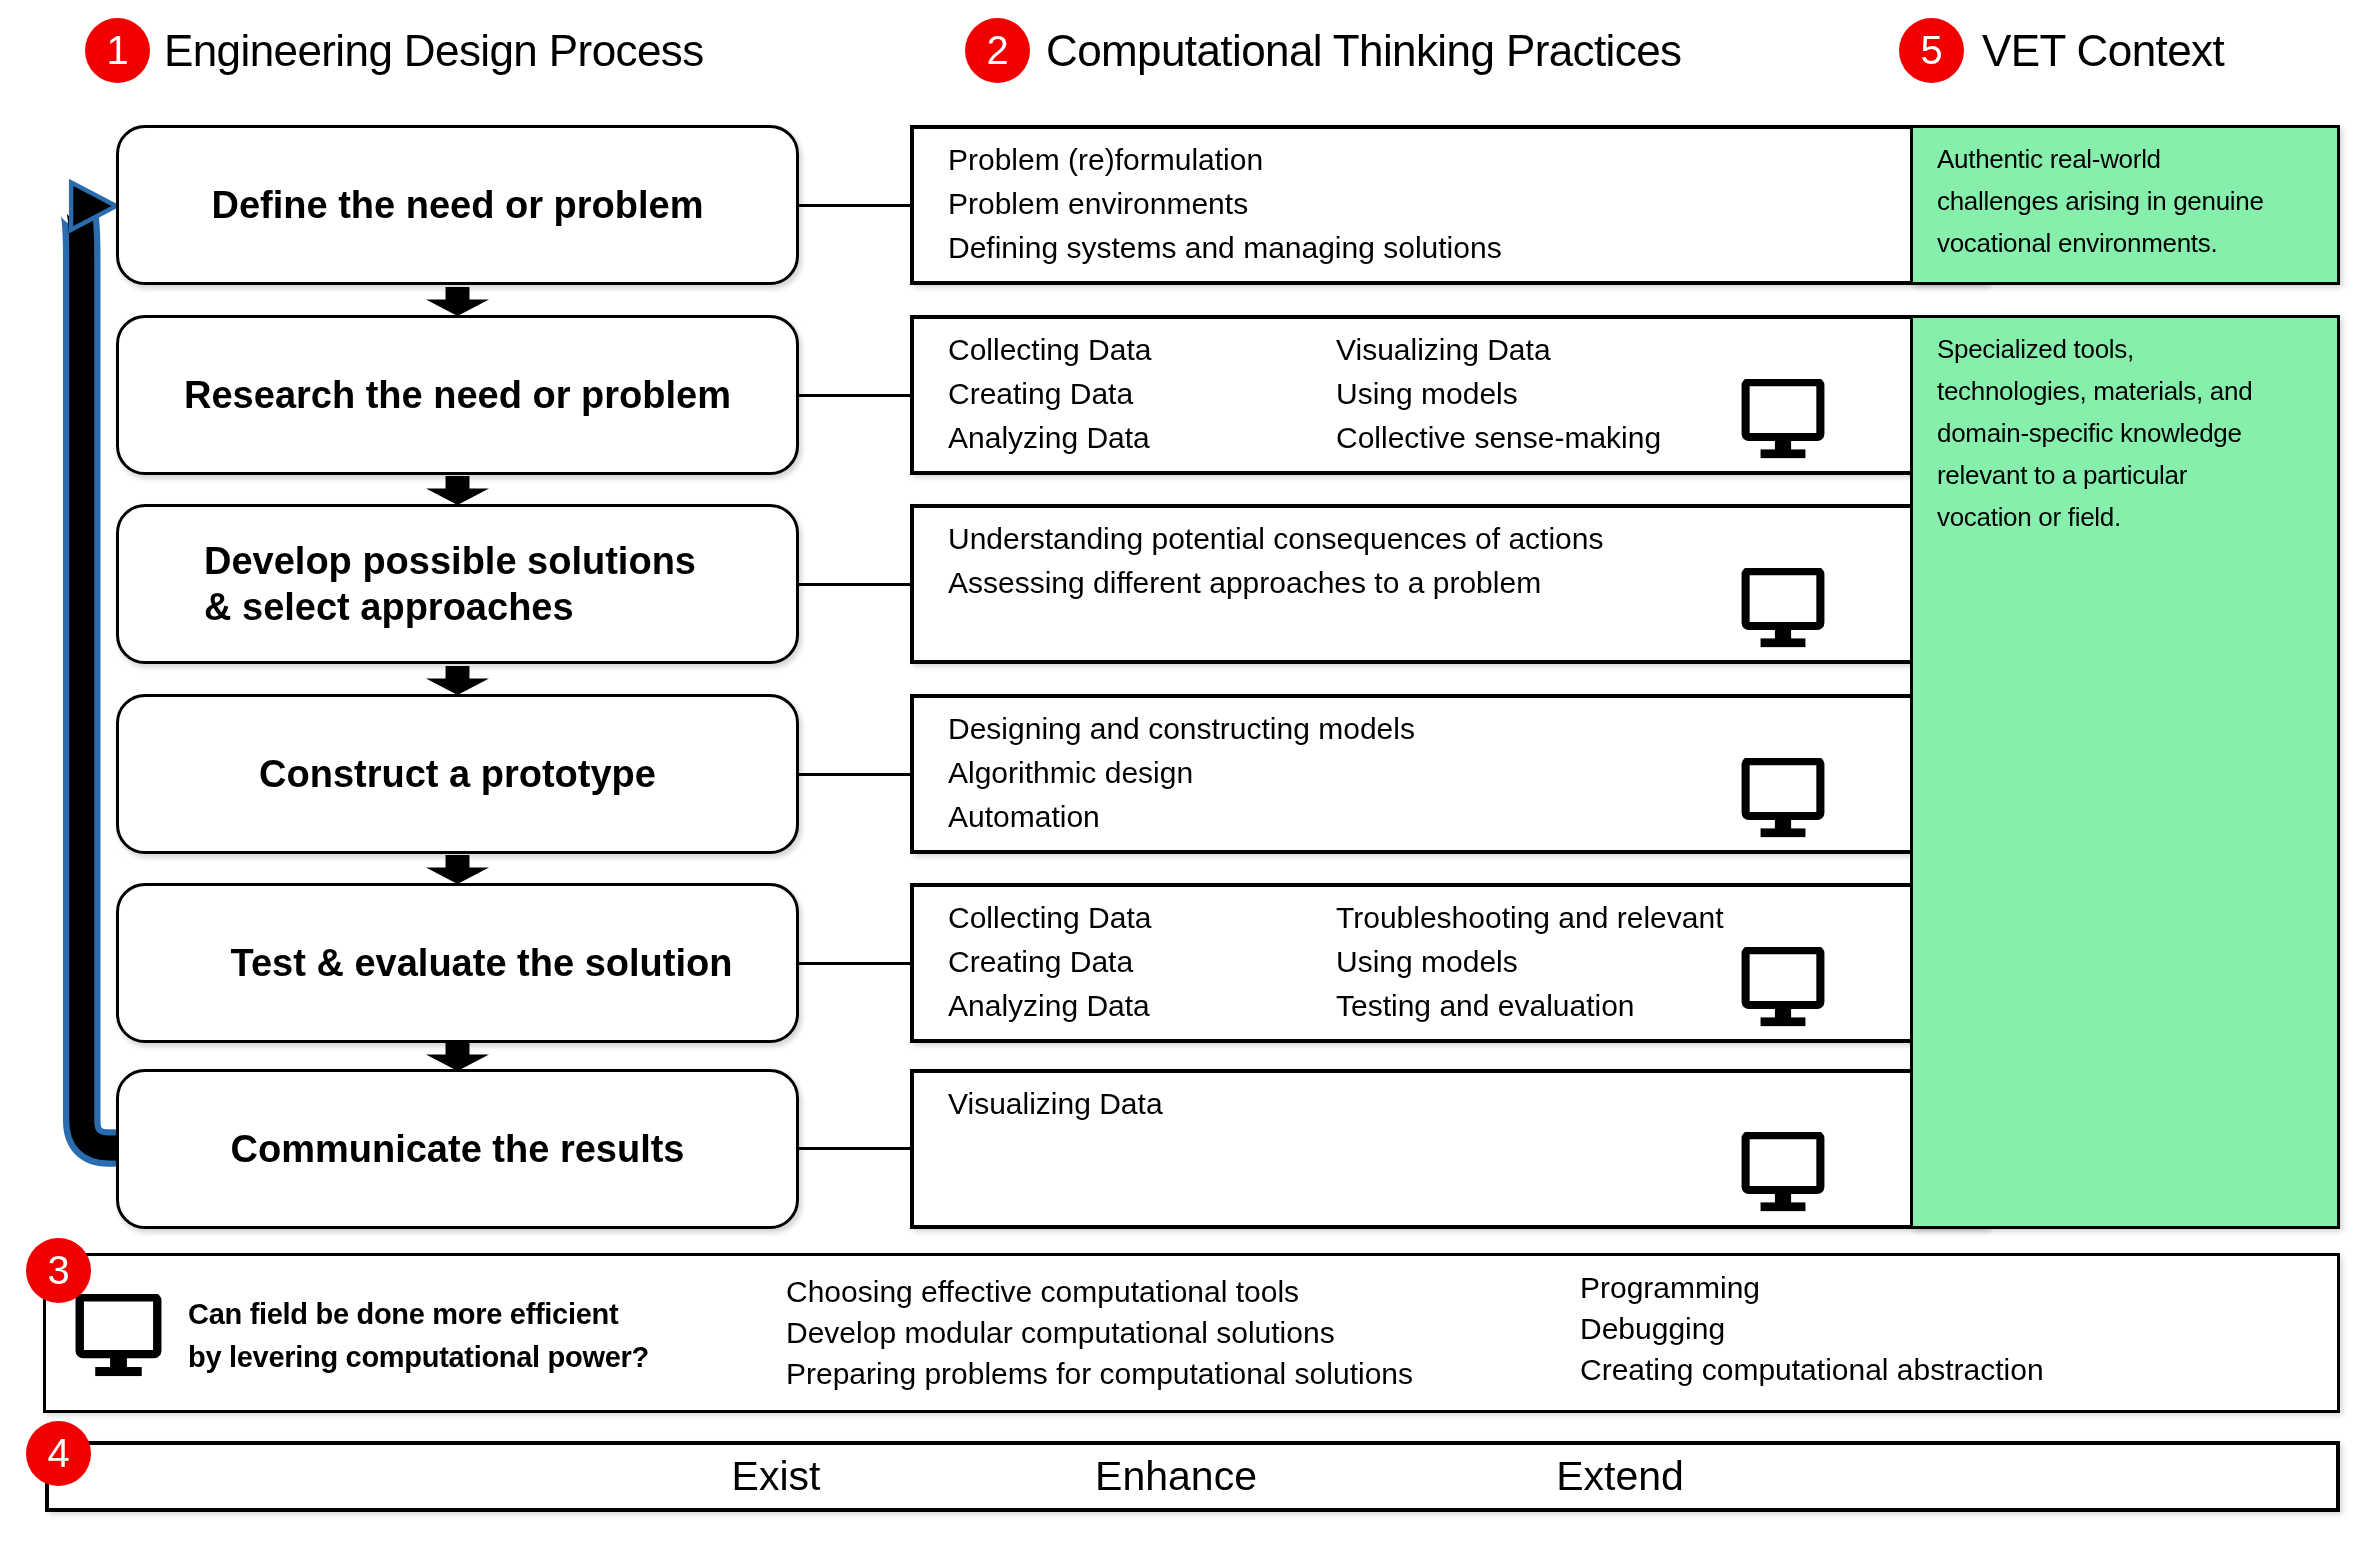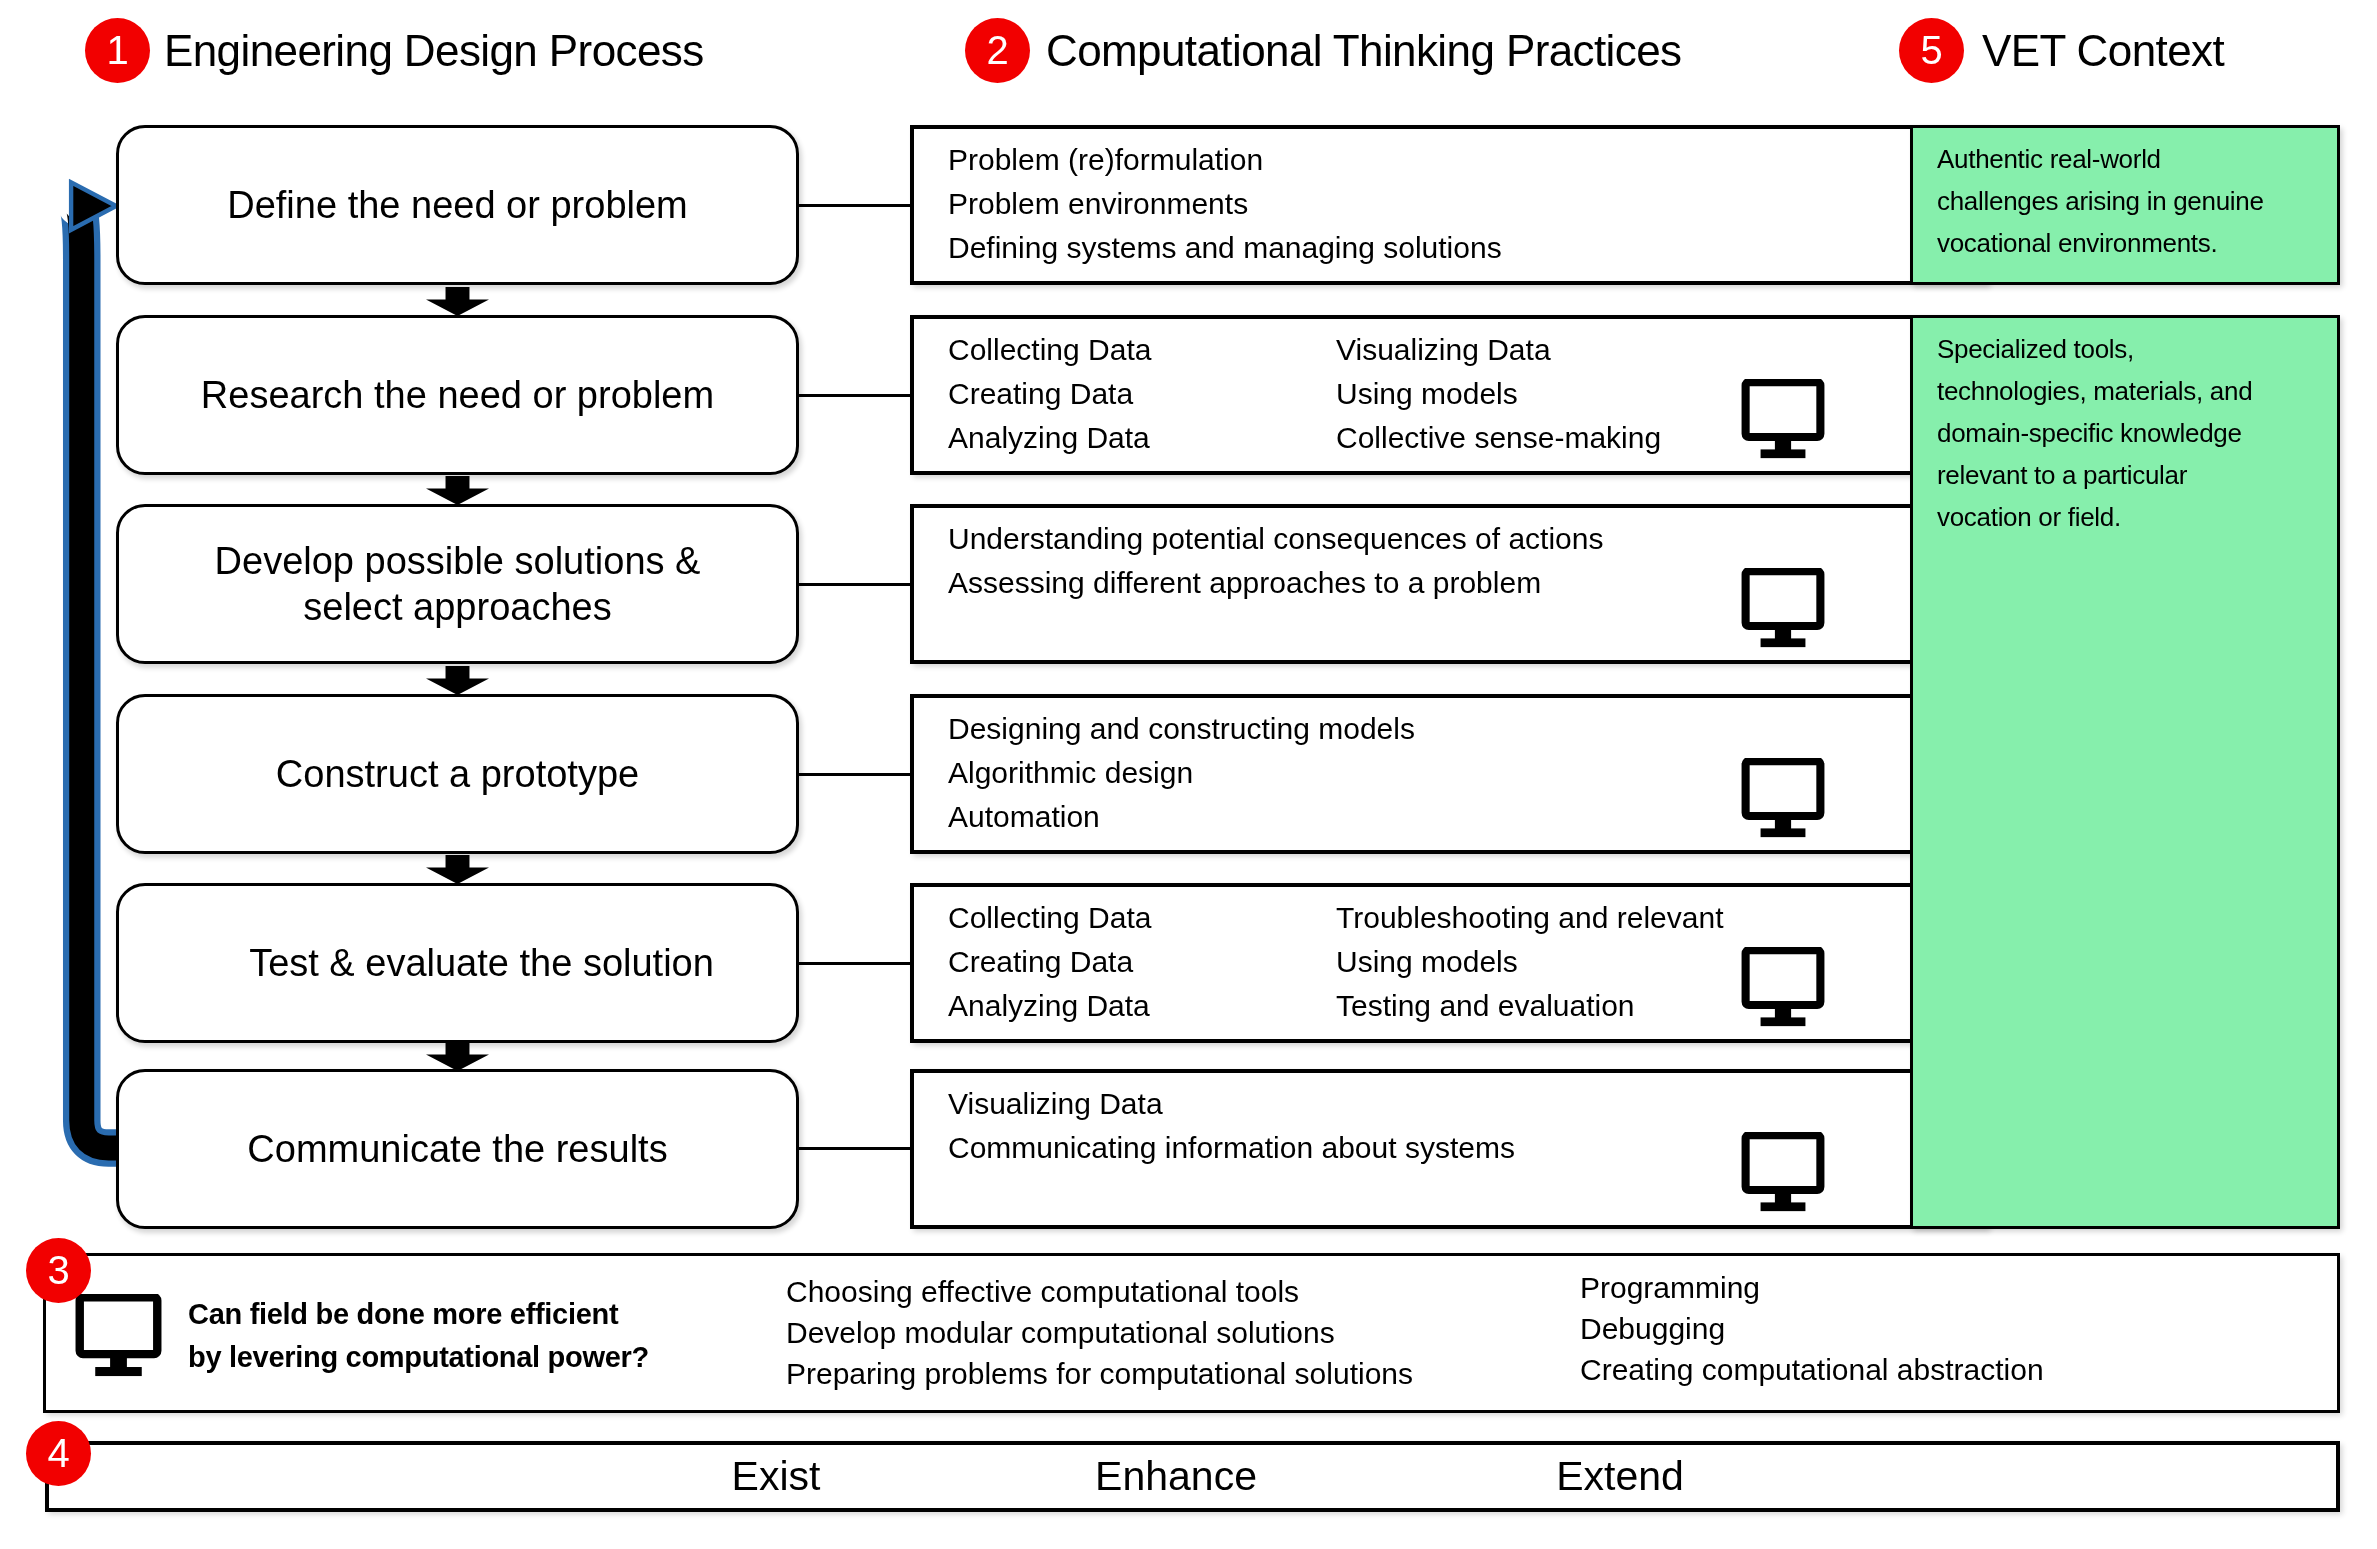--- a/index.html
+++ b/index.html
@@ -2,21 +2,21 @@
 <html style="font-size:10px"><head>
 <meta charset="utf-8">
 <style>
   html,body{margin:0;padding:0;background:#ffffff;}
   body{width:2377px;height:1549px;position:relative;font-family:"Liberation Sans",sans-serif;color:#000;overflow:hidden;}
   .badge{position:absolute;width:65px;height:65px;border-radius:50%;background:#f20000;color:#fff;
          display:flex;align-items:center;justify-content:center;font-size:40px;z-index:40;}
   .htitle{position:absolute;top:18px;height:65px;line-height:65px;font-size:44px;letter-spacing:-0.6px;white-space:nowrap;z-index:30;}
   .stepbox{position:absolute;left:116px;width:683px;height:160px;box-sizing:border-box;
            border:3.1px solid #000;border-radius:29px;background:#fff;display:flex;align-items:center;justify-content:center;
-           text-align:center;font-size:38px;line-height:46px;z-index:10;box-shadow:2.5px 3.1px 5.6px rgba(0,0,0,0.16);}
+           font-size:38px;line-height:46px;z-index:10;box-shadow:2.5px 3.1px 5.6px rgba(0,0,0,0.16);font-weight:bold;}
   .stepbox .lbl{white-space:nowrap;}
   .stepbox .lbl.wrap{white-space:normal;max-width:507px;}
   .midbox{position:absolute;left:910px;width:1078px;box-sizing:border-box;border:4.4px solid #000;background:#fff;z-index:10;
           box-shadow:2.5px 3.1px 5.6px rgba(0,0,0,0.18);}
   .mcol{position:absolute;top:8.8px;font-size:30px;line-height:44px;white-space:nowrap;}
   .vetbox{position:absolute;left:1910px;width:430px;box-sizing:border-box;border:3.8px solid #000;background:#86efac;z-index:10;
           box-shadow:2.5px 3.1px 5.6px rgba(0,0,0,0.18);}
   .vcol{position:absolute;left:24px;top:10px;font-size:26px;line-height:42px;letter-spacing:-0.3px;white-space:nowrap;}
   .connector{position:absolute;left:799px;width:114px;height:3.1px;background:#000;z-index:5;}
   .downarrow{position:absolute;left:426px;width:63px;height:29px;z-index:15;}
@@ -141,21 +141,20 @@
   <div class="mcol" style="left:422px;">
     <div>Troubleshooting and relevant</div>
     <div>Using models</div>
     <div>Testing and evaluation</div>
   </div>
 </div>
 
 <div class="midbox" style="top:1069px;height:160px;">
   <div class="mcol" style="left:34px;">
     <div>Visualizing Data</div>
-    <div>Communicating information about systems</div>
   </div>
 </div>
 
 <svg class="monitor" style="left:1739px;top:379px;width:88px;height:81px;" viewBox="0 0 140 130">
     <rect x="10" y="5" width="120" height="88" rx="5" fill="#fff" stroke="#000" stroke-width="13"></rect>
     <rect x="57" y="93" width="26" height="22" fill="#000"></rect>
     <rect x="34" y="113" width="72" height="14" fill="#000"></rect>
   </svg>
 <svg class="monitor" style="left:1739px;top:568px;width:88px;height:81px;" viewBox="0 0 140 130">
     <rect x="10" y="5" width="120" height="88" rx="5" fill="#fff" stroke="#000" stroke-width="13"></rect>

